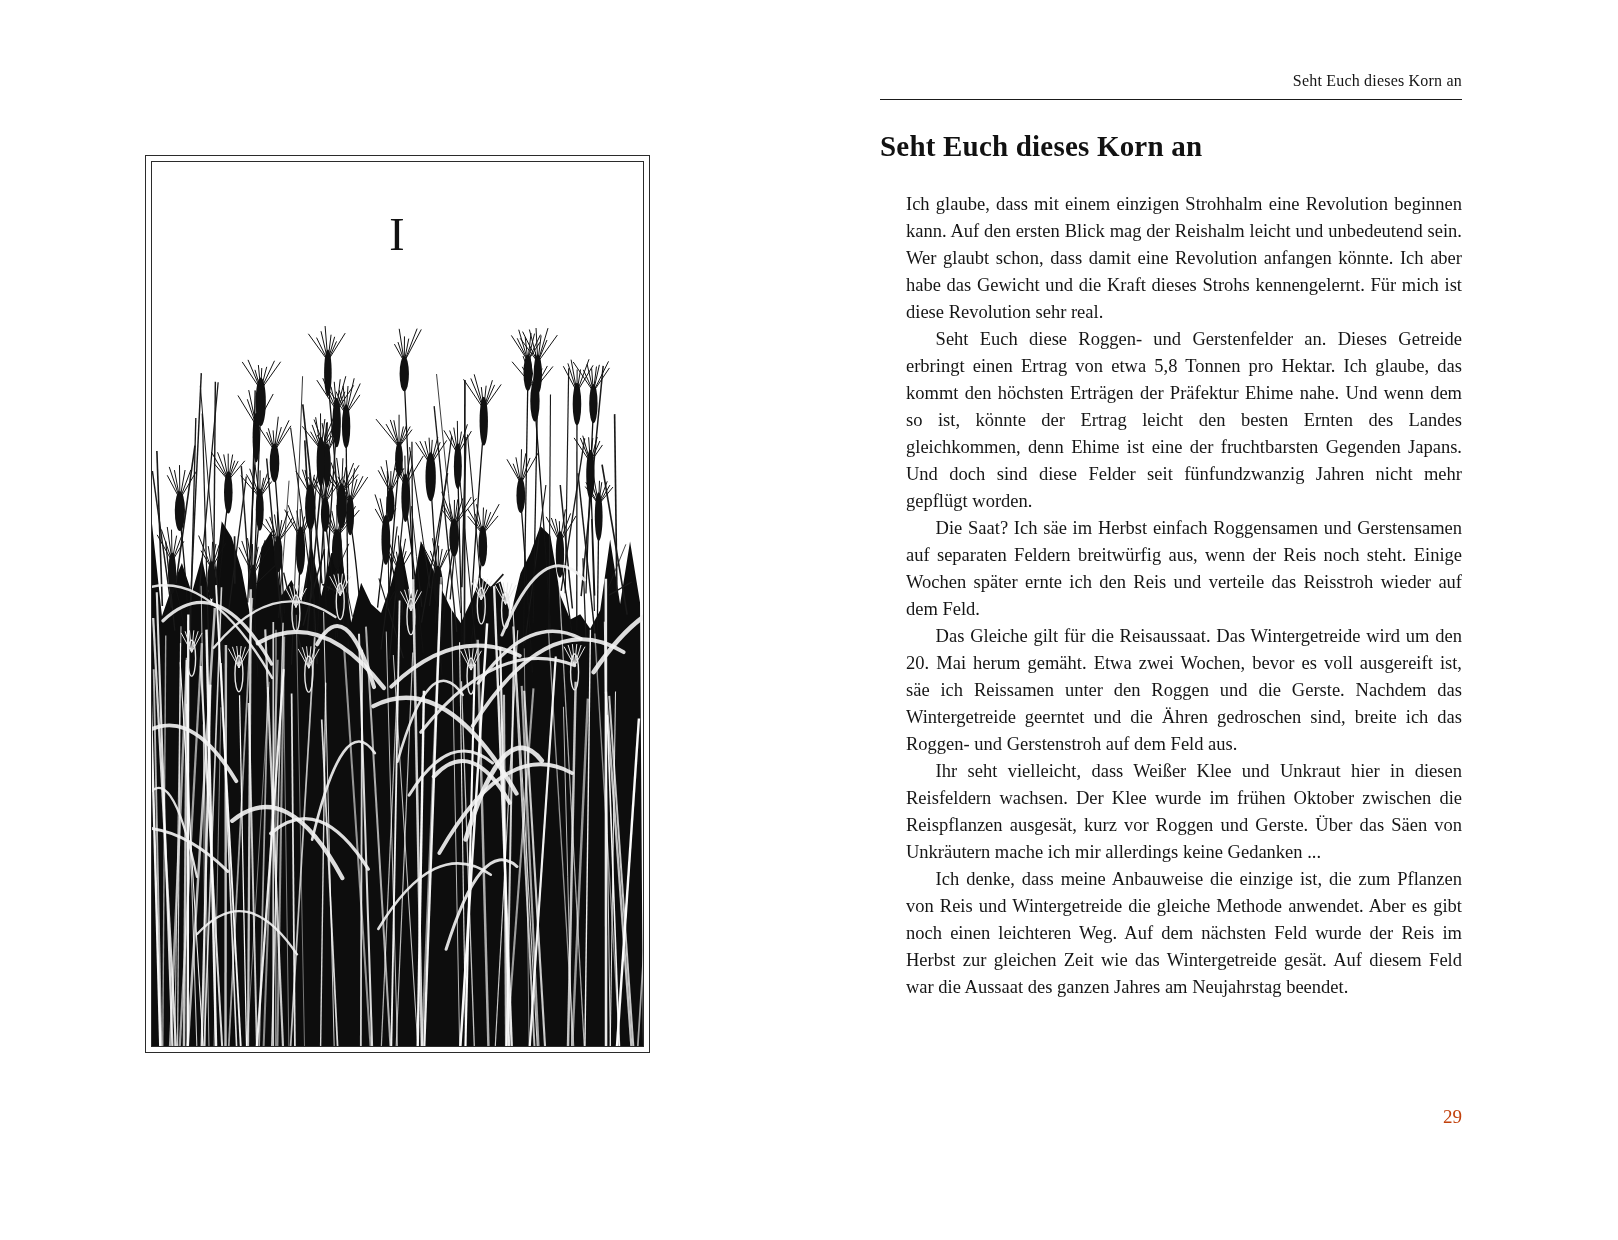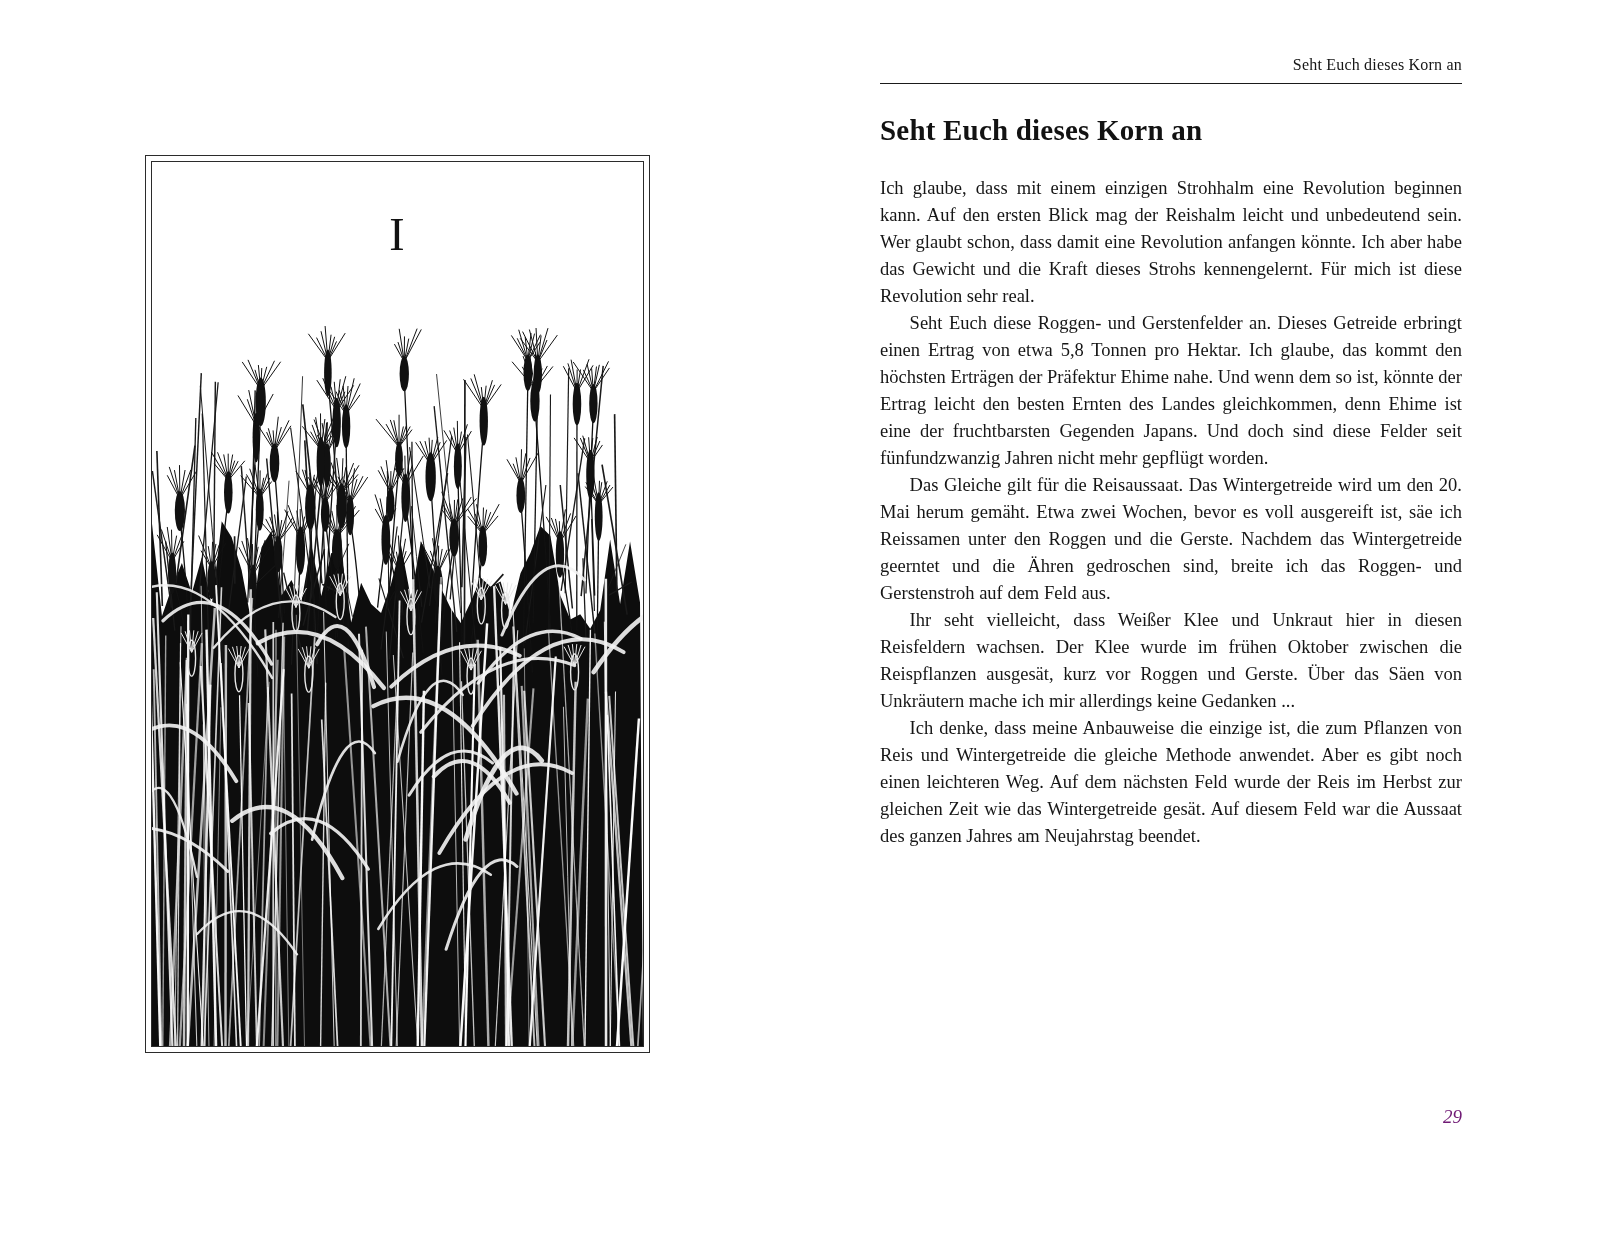--- a/index.html
+++ b/index.html
@@ -54,21 +54,21 @@
     inset: 0;
     width: 100%;
     height: 100%;
     z-index: 1;
   }
 
   
   .text-col {
     position: absolute;
     left: 880px;
-    top: 56px;
+    top: 72px;
     width: 582px;
   }
   .running-header {
     text-align: right;
     font-size: 16px;
     letter-spacing: 0.2px;
     color: #161616;
     padding-bottom: 9px;
     border-bottom: 1px solid #1a1a1a;
   }
@@ -78,37 +78,37 @@
     font-weight: 700;
     letter-spacing: 0.2px;
     color: #121212;
   }
   .body-text {
     margin-top: 28px;
     font-size: 18.5px;
     line-height: 27px;
     text-align: justify;
     color: #161616;
+    margin-left: 26px;
   }
   .body-text p {
     margin: 0;
     text-indent: 1.6em;
   }
   .body-text p.first {
     text-indent: 0;
   }
   .page-number {
     position: absolute;
     left: 880px;
     top: 1106px;
     width: 582px;
     text-align: right;
     font-size: 19px;
-    color: #701a75;
-    font-style: italic;
+    color: #c2410c;
   }
 </style>
 </head>
 <body>
 
 <div>
 
   <div class="plate">
     <div class="plate-inner">
       <div class="plate-numeral">I</div>
@@ -776,20 +776,21 @@
         </svg>
     </div>
   </div>
 
   <div class="text-col">
     <div class="running-header">Seht Euch dieses Korn an</div>
     <div class="chapter-title">Seht Euch dieses Korn an</div>
     <div class="body-text">
       <p class="first">Ich glaube, dass mit einem einzigen Strohhalm eine Revolution beginnen kann. Auf den ersten Blick mag der Reishalm leicht und unbedeutend sein. Wer glaubt schon, dass damit eine Revolution anfangen könnte. Ich aber habe das Gewicht und die Kraft dieses Strohs kennengelernt. Für mich ist diese Revolution sehr real.</p>
       <p>Seht Euch diese Roggen- und Gerstenfelder an. Dieses Getreide erbringt einen Ertrag von etwa 5,8 Tonnen pro Hektar. Ich glaube, das kommt den höchsten Erträgen der Präfektur Ehime nahe. Und wenn dem so ist, könnte der Ertrag leicht den besten Ernten des Landes gleichkommen, denn Ehime ist eine der fruchtbarsten Gegenden Japans. Und doch sind diese Felder seit fünfundzwanzig Jahren nicht mehr gepflügt worden.</p>
+      <p>Die Saat? Ich säe im Herbst einfach Roggensamen und Gerstensamen auf separaten Feldern breitwürfig aus, wenn der Reis noch steht. Einige Wochen später ernte ich den Reis und verteile das Reisstroh wieder auf dem Feld.</p>
       <p>Das Gleiche gilt für die Reisaussaat. Das Wintergetreide wird um den 20. Mai herum gemäht. Etwa zwei Wochen, bevor es voll ausgereift ist, säe ich Reissamen unter den Roggen und die Gerste. Nachdem das Wintergetreide geerntet und die Ähren gedroschen sind, breite ich das Roggen- und Gerstenstroh auf dem Feld aus.</p>
       <p>Ihr seht vielleicht, dass Weißer Klee und Unkraut hier in diesen Reisfeldern wachsen. Der Klee wurde im frühen Oktober zwischen die Reispflanzen ausgesät, kurz vor Roggen und Gerste. Über das Säen von Unkräutern mache ich mir allerdings keine Gedanken ...</p>
       <p>Ich denke, dass meine Anbauweise die einzige ist, die zum Pflanzen von Reis und Wintergetreide die gleiche Methode anwendet. Aber es gibt noch einen leichteren Weg. Auf dem nächsten Feld wurde der Reis im Herbst zur gleichen Zeit wie das Wintergetreide gesät. Auf diesem Feld war die Aussaat des ganzen Jahres am Neujahrstag beendet.</p>
     </div>
   </div>
 
   <div class="page-number">29</div>
 
 </div>
 

